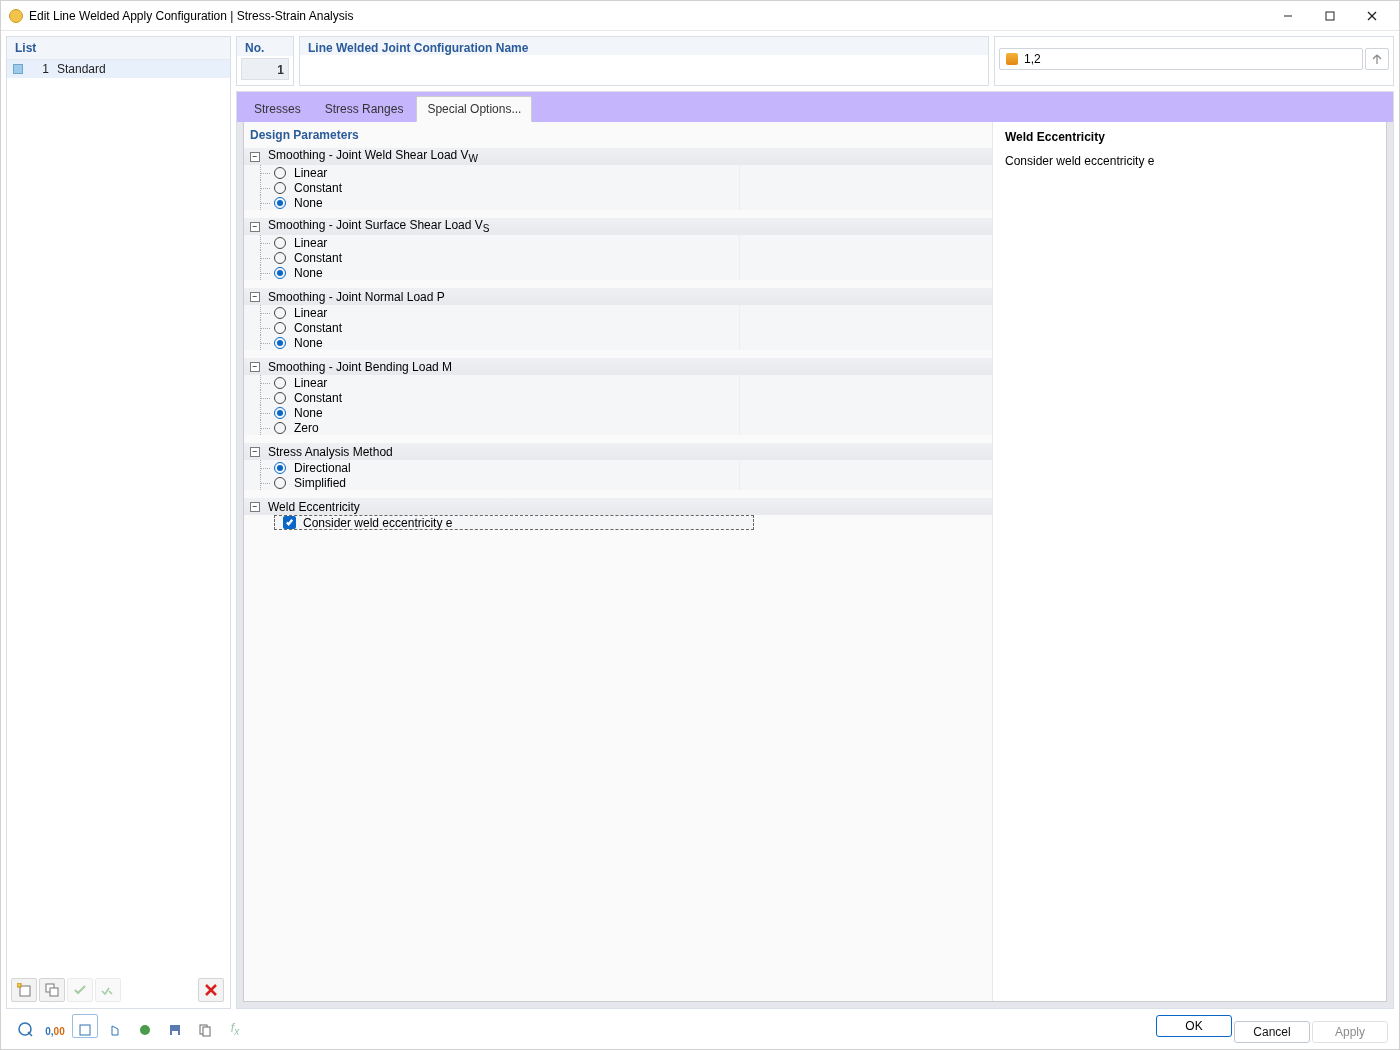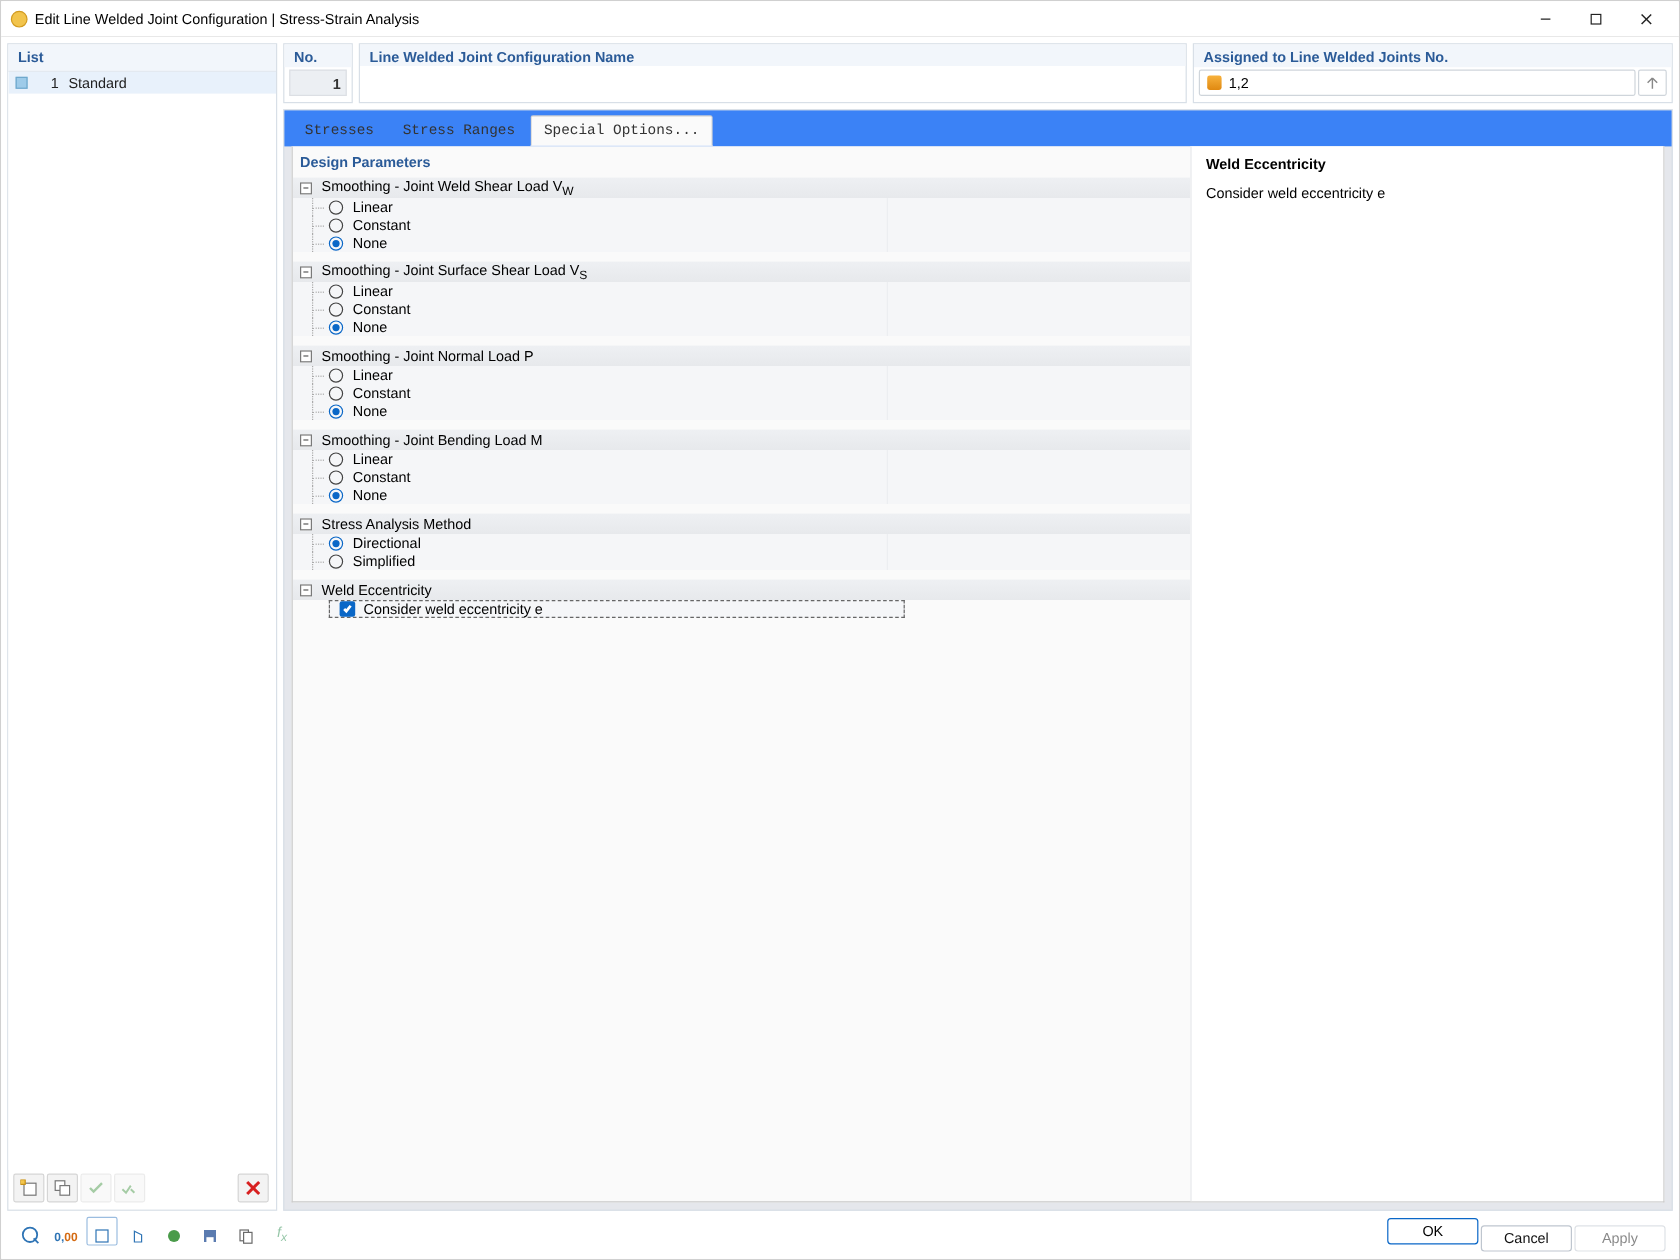--- a/index.html
+++ b/index.html
@@ -37,21 +37,21 @@
   .field-no { width:58px;}
   .field-no .value { flex:1; text-align:right; font-weight:600; color:#333; padding-right:4px; background:#eceff3; height:22px; line-height:22px; border:1px solid #dcdfe4;}
   .field-name { flex:1;gap:38px;}
   .field-name select, .combo { width:100%; height:22px; border:1px solid #cfd5db; background:#fff; font-family:inherit; font-size:12px; padding:0 20px 0 6px; appearance:none; -webkit-appearance:none; background-image:linear-gradient(45deg,transparent 50%,#555 50%),linear-gradient(135deg,#555 50%,transparent 50%); background-position:right 8px center,right 4px center; background-size:4px 4px,4px 4px; background-repeat:no-repeat; border-radius:2px;}
   .field-assigned { width:400px;}
   .assigned-body { flex:1; display:flex; gap:2px;}
   .assigned-input { flex:1; height:22px; border:1px solid #cfd5db; display:flex; align-items:center; padding:0 6px; gap:6px; border-radius:2px;}
   .assigned-input .jicon { width:12px; height:12px; background:linear-gradient(#f7b13c,#e08911); border-radius:2px;}
   .assigned-pick { width:24px; height:22px; border:1px solid #cfd5db; display:flex; align-items:center; justify-content:center; border-radius:2px; color:#888; font-size:10px;}
   .tabs-pane { flex:1; background:#e5e7ec; border:1px solid #d8dfe7; display:flex; flex-direction:column; min-height:0;}
-  .tabstrip { display:flex; align-items:flex-end; padding:4px 6px 0 6px; background:#3b82f6;font-family:Liberation Mono, monospace;}
+  .tabstrip { display:flex; align-items:flex-end; padding:4px 6px 0 6px; background:#c4b5fd;}
   .tab { padding:5px 10px; border:1px solid transparent; color:#333; margin-right:2px; font-size:12px;}
   .tab.active { background:#fafafa; border:1px solid #ccc; border-bottom-color:#fafafa; border-radius:2px 2px 0 0;}
   .tabcontent { flex:1; display:flex; min-height:0; background:#fafafa; margin:0 6px 6px 6px; border:1px solid #ccc; border-top:none;}
   .params-area { flex:1; overflow:auto;}
   .section-title { color:#2b5b98; font-weight:600; padding:6px 6px 6px 6px;}
   .group { margin-bottom:8px;}
   .group-header { display:flex; align-items:center; height:17px; padding:0 0 0 6px; background:linear-gradient(#eef0f3,#e7e9ec);}
   .exp { width:10px; height:10px; border:1px solid #7a7a7a; font-size:8px; line-height:8px; text-align:center; font-family:monospace; background:#fff; margin-right:8px;}
   .group-header .glabel { font-size:12px; color:#000;}
   .options { }
@@ -76,21 +76,21 @@
   .btn.plain { border-color:#bfc6cf;margin-top:12px;}
   .btn.disabled { opacity:.5;}
 </style>
 </head>
 <body>
 
 <div class="window">
 
   <div class="titlebar">
     <div class="title">
-      <span class="ticon"></span><span>Edit Line Welded Joint Configuration | Stress-Strain Analysis</span>
+      <span class="ticon"></span><span>Edit Line Welded Apply Configuration | Stress-Strain Analysis</span>
     </div>
     <div class="winbtns">
       <div class="winbtn">
           <svg width="10" height="10" viewBox="0 0 10 10">
             <line x1="1" y1="5" x2="9" y2="5" stroke="#222" stroke-width="1"></line>
           </svg>
         </div>
       <div class="winbtn">
           <svg width="10" height="10" viewBox="0 0 10 10">
             <rect x="1" y="1" width="8" height="8" fill="none" stroke="#222" stroke-width="1"></rect>
@@ -160,21 +160,20 @@
                 <div class="value">1</div>
               </div>
           </div>
           <div class="field-box field-name">
             <div class="field-label">Line Welded Joint Configuration Name</div>
             <div class="field-body">
                 <select class="combo"><option>Standard</option></select>
               </div>
           </div>
           <div class="field-box field-assigned">
-            <div class="field-label">Assigned to Line Welded Joints No.</div>
             <div class="field-body">
               <div class="assigned-body">
                 <div class="assigned-input">
                   <div class="jicon"></div>
                   <span>1,2</span>
                 </div>
                 <div class="assigned-pick">
                   <svg width="12" height="12" viewBox="0 0 12 12">
                       <path d="M2 6l4-4M6 2l4 4M6 2v9" stroke="#888" fill="none" stroke-width="1.2"></path>
                     </svg>
@@ -300,20 +299,26 @@
                       <div class="col2"></div>
                     </div>
                   <div class="opt-row">
                       <div class="tree"></div>
                       <div class="radio">
                         <div class="dot"></div>
                       </div>
                       <div class="opt-label">None</div>
                       <div class="col2"></div>
                     </div>
+                  <div class="opt-row">
+                      <div class="tree"></div>
+                      <div class="radio off"></div>
+                      <div class="opt-label">Zero</div>
+                      <div class="col2"></div>
+                    </div>
                 </div>
               </div>
 
               <div class="group">
                 <div class="group-header">
                   <div class="exp">−</div>
                   <div class="glabel">Stress Analysis Method</div>
                 </div>
                 <div class="options">
                   <div class="opt-row">

